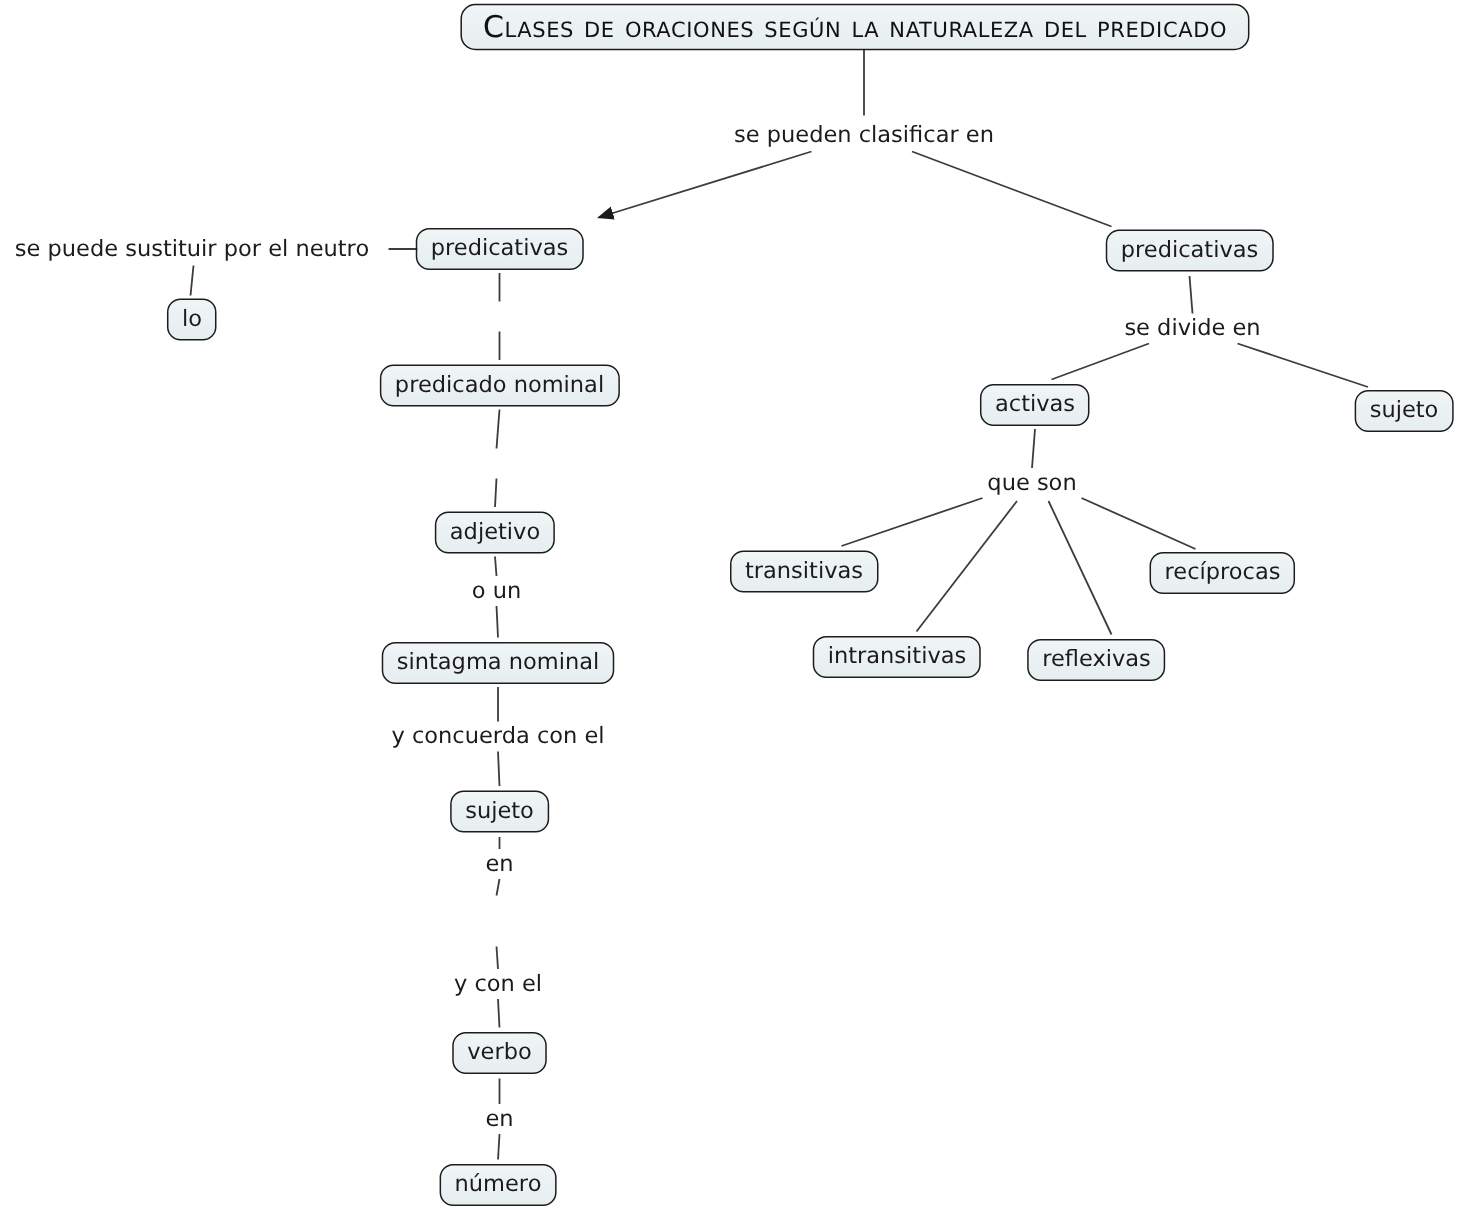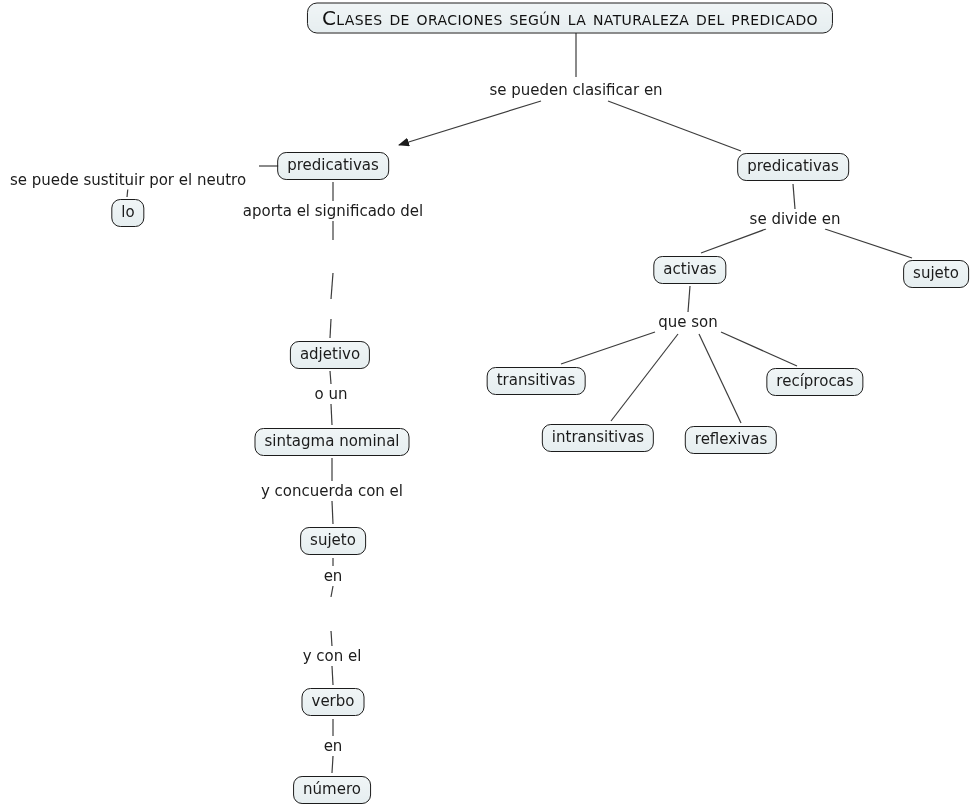--- a/index.html
+++ b/index.html
@@ -84,32 +84,32 @@
       <line x1="655" y1="332" x2="561" y2="364"></line>
       <line x1="678" y1="334" x2="611" y2="421"></line>
       <line x1="699" y1="334" x2="741" y2="423"></line>
       <line x1="721" y1="332" x2="797" y2="366"></line>
     </g>
   </svg>
 
   <div class="node box title-box" style="left:570px;top:18px">Clases de oraciones según la naturaleza del predicado</div>
 
   <div class="node lbl" style="left:576px;top:90px">se pueden clasificar en</div>
-  <div class="node lbl" style="left:128px;top:180px">se puede sustituir por el neutro</div>
-  <div class="node lbl" style="left:333px;top:211px">aporta el significado del</div>
+  <div class="node lbl" style="left:128px;top:166px">se puede sustituir por el neutro</div>
   <div class="node lbl" style="left:331px;top:394px">o un</div>
   <div class="node lbl" style="left:332px;top:491px">y concuerda con el</div>
   <div class="node lbl" style="left:333px;top:576px">en</div>
   <div class="node lbl" style="left:332px;top:656px">y con el</div>
   <div class="node lbl" style="left:333px;top:746px">en</div>
   <div class="node lbl" style="left:795px;top:219px">se divide en</div>
   <div class="node lbl" style="left:688px;top:322px">que son</div>
 
   <div class="node box" style="left:333px;top:166px">predicativas</div>
   <div class="node box" style="left:128px;top:213px">lo</div>
+  <div class="node box" style="left:333px;top:257px">predicado nominal</div>
   <div class="node box" style="left:330px;top:355px">adjetivo</div>
   <div class="node box" style="left:332px;top:442px">sintagma nominal</div>
   <div class="node box" style="left:333px;top:541px">sujeto</div>
   <div class="node box" style="left:333px;top:702px">verbo</div>
   <div class="node box" style="left:332px;top:790px">número</div>
   <div class="node box" style="left:793px;top:167px">predicativas</div>
   <div class="node box" style="left:690px;top:270px">activas</div>
   <div class="node box" style="left:936px;top:274px">sujeto</div>
   <div class="node box" style="left:536px;top:381px">transitivas</div>
   <div class="node box" style="left:598px;top:438px">intransitivas</div>

